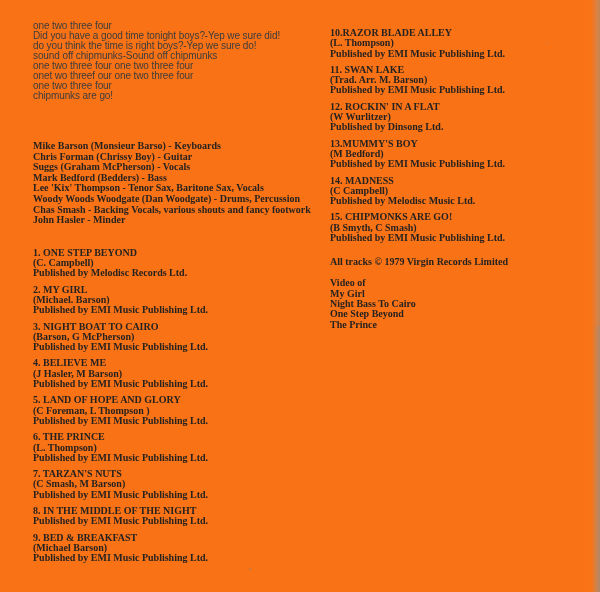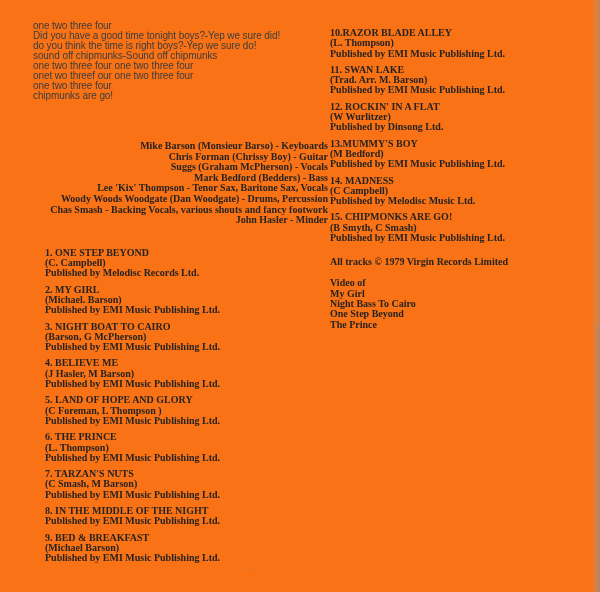--- a/index.html
+++ b/index.html
@@ -24,23 +24,23 @@
   }
   .intro div { white-space: nowrap; }
 
   .credits {
     margin-top: 40px;
     font-size: 10px;
     line-height: 10.6px;
     font-weight: bold;
     color: #262220;
   }
-  .credits div { white-space: nowrap; text-align: right; }
-
-  .tracks { margin-top: 22px; margin-left: 12px; }
+  .credits div { white-space: nowrap; }
+
+  .tracks { margin-top: 22px; }
   .track {
     margin-bottom: 6px;
     font-size: 10px;
     line-height: 10.3px;
     font-weight: bold;
     color: #262220;
   }
   .track div { white-space: nowrap; }
 
   .all-tracks-note {

